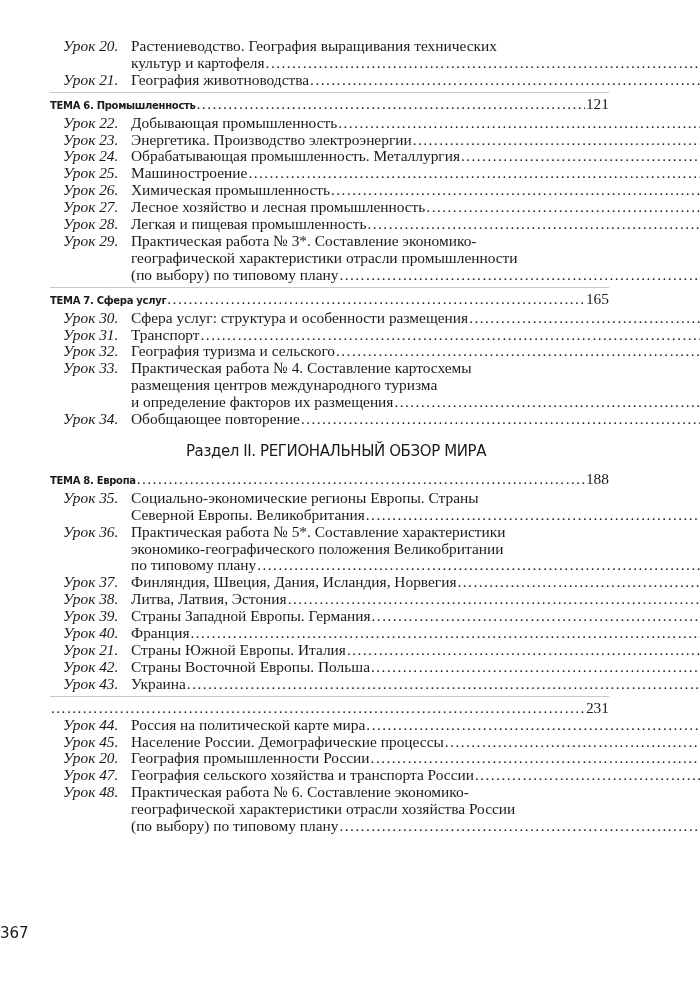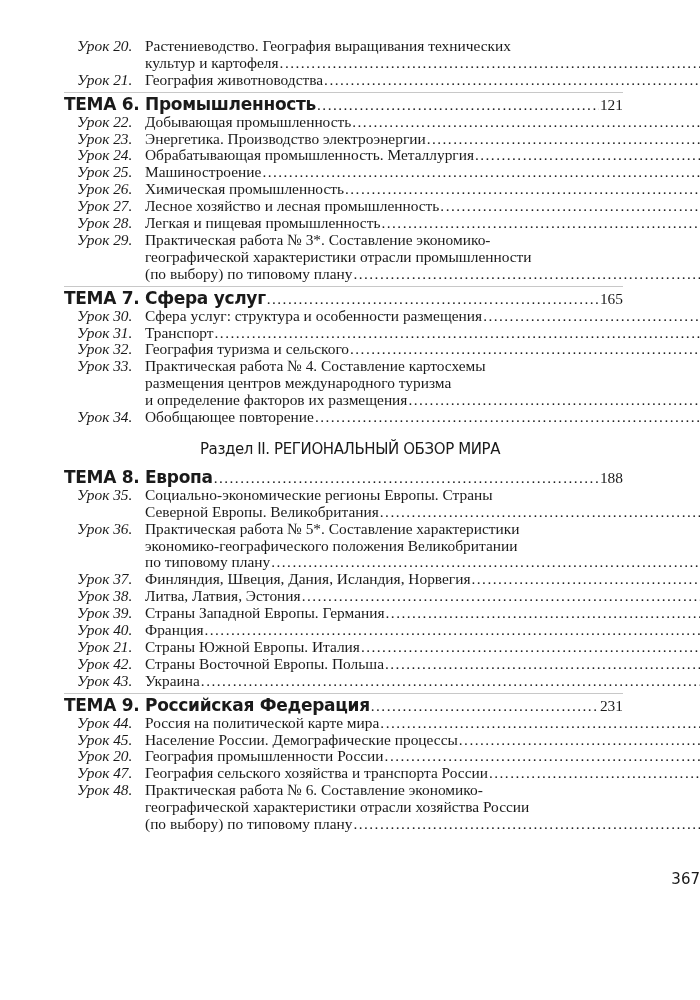--- a/index.html
+++ b/index.html
@@ -1,30 +1,30 @@
 <!DOCTYPE html>
 <html><head>
 <meta charset="utf-8">
 <style>
   html, body { margin: 0; padding: 0; background: #ffffff; }
   body { width: 700px; height: 1000px; position: relative; overflow: hidden; color: #1a1a1a; }
-  .page { position: absolute; left: 77px; top: 38px; width: 546px; }
+  .page { position: absolute; left: 63px; top: 38px; width: 546px; }
   .row { position: relative; display: flex; align-items: flex-start; font-family: "Liberation Serif", "DejaVu Serif", serif; font-size: 15.4px; line-height: 16.9px; }
   .lesson-label { width: 68px; flex: 0 0 68px; font-style: italic; white-space: nowrap; }
   .lesson-body { flex: 1; position: relative; }
   .line { display: block; white-space: nowrap; }
   .last { display: flex; align-items: baseline; }
   .last .txt { white-space: nowrap; }
   .last .dots { flex: 1; overflow: hidden; white-space: nowrap; margin: 0 1px; letter-spacing: 2.4px; }
   .last .dots::after { content: ". . . . . . . . . . . . . . . . . . . . . . . . . . . . . . . . . . . . . . . . . . . . . . . . . . . . . . . . . . . . . . . . . . . . . . . . . . . . . . . . . . . . . . . . . . . . . . . . . . . . . . . . . ."; letter-spacing: -1.2px; }
   .last .pg { white-space: nowrap; }
   .theme { margin-left: -13px; width: 559px; border-top: 1px solid #c8c8c8; padding-top: 3px; margin-top: 3px; }
-  .theme .ttl { font-family: "DejaVu Sans", "Liberation Sans", sans-serif; font-weight: bold; font-size: 17px; letter-spacing: -0.3px; }
+  .theme .ttl { font-family: "DejaVu Sans", "Liberation Sans", sans-serif; font-weight: bold; font-size: 10px; letter-spacing: -0.3px; }
   .section { text-align: center; font-family: "DejaVu Sans", "Liberation Sans", sans-serif; font-size: 15px; margin: 14px 0 8px 0; letter-spacing: -0.4px; }
-  .pagenum { position: absolute; left: 0; right: 0; top: 870px; text-align: right; font-family: "DejaVu Sans", "Liberation Sans", sans-serif; font-size: 15px; }
+  .pagenum { position: absolute; left: 0; right: 0; top: 924px; text-align: left; font-family: "DejaVu Sans", "Liberation Sans", sans-serif; font-size: 15px; }
 </style>
 </head>
 <body>
 
 <div class="page" id="toc">
     <div class="row">
       <span class="lesson-label">Урок 20.</span>
       <div class="lesson-body">
         <span class="line">Растениеводство. География выращивания технических</span>
         <div class="last">
@@ -264,21 +264,20 @@
       <span class="lesson-label">Урок 43.</span>
       <div class="lesson-body">
         <div class="last">
           <span class="txt">Украина</span>
           <span class="dots"></span>
         </div>
       </div>
     </div>
     <div class="row theme">
       <div class="last" style="width: 100%;">
-        <span class="txt ttl">ТЕМА 9. Российская Федерация</span>
         <span class="dots"></span>
         <span class="pg">231</span>
       </div>
     </div>
     <div class="row">
       <span class="lesson-label">Урок 44.</span>
       <div class="lesson-body">
         <div class="last">
           <span class="txt">Россия на политической карте мира</span>
           <span class="dots"></span>

